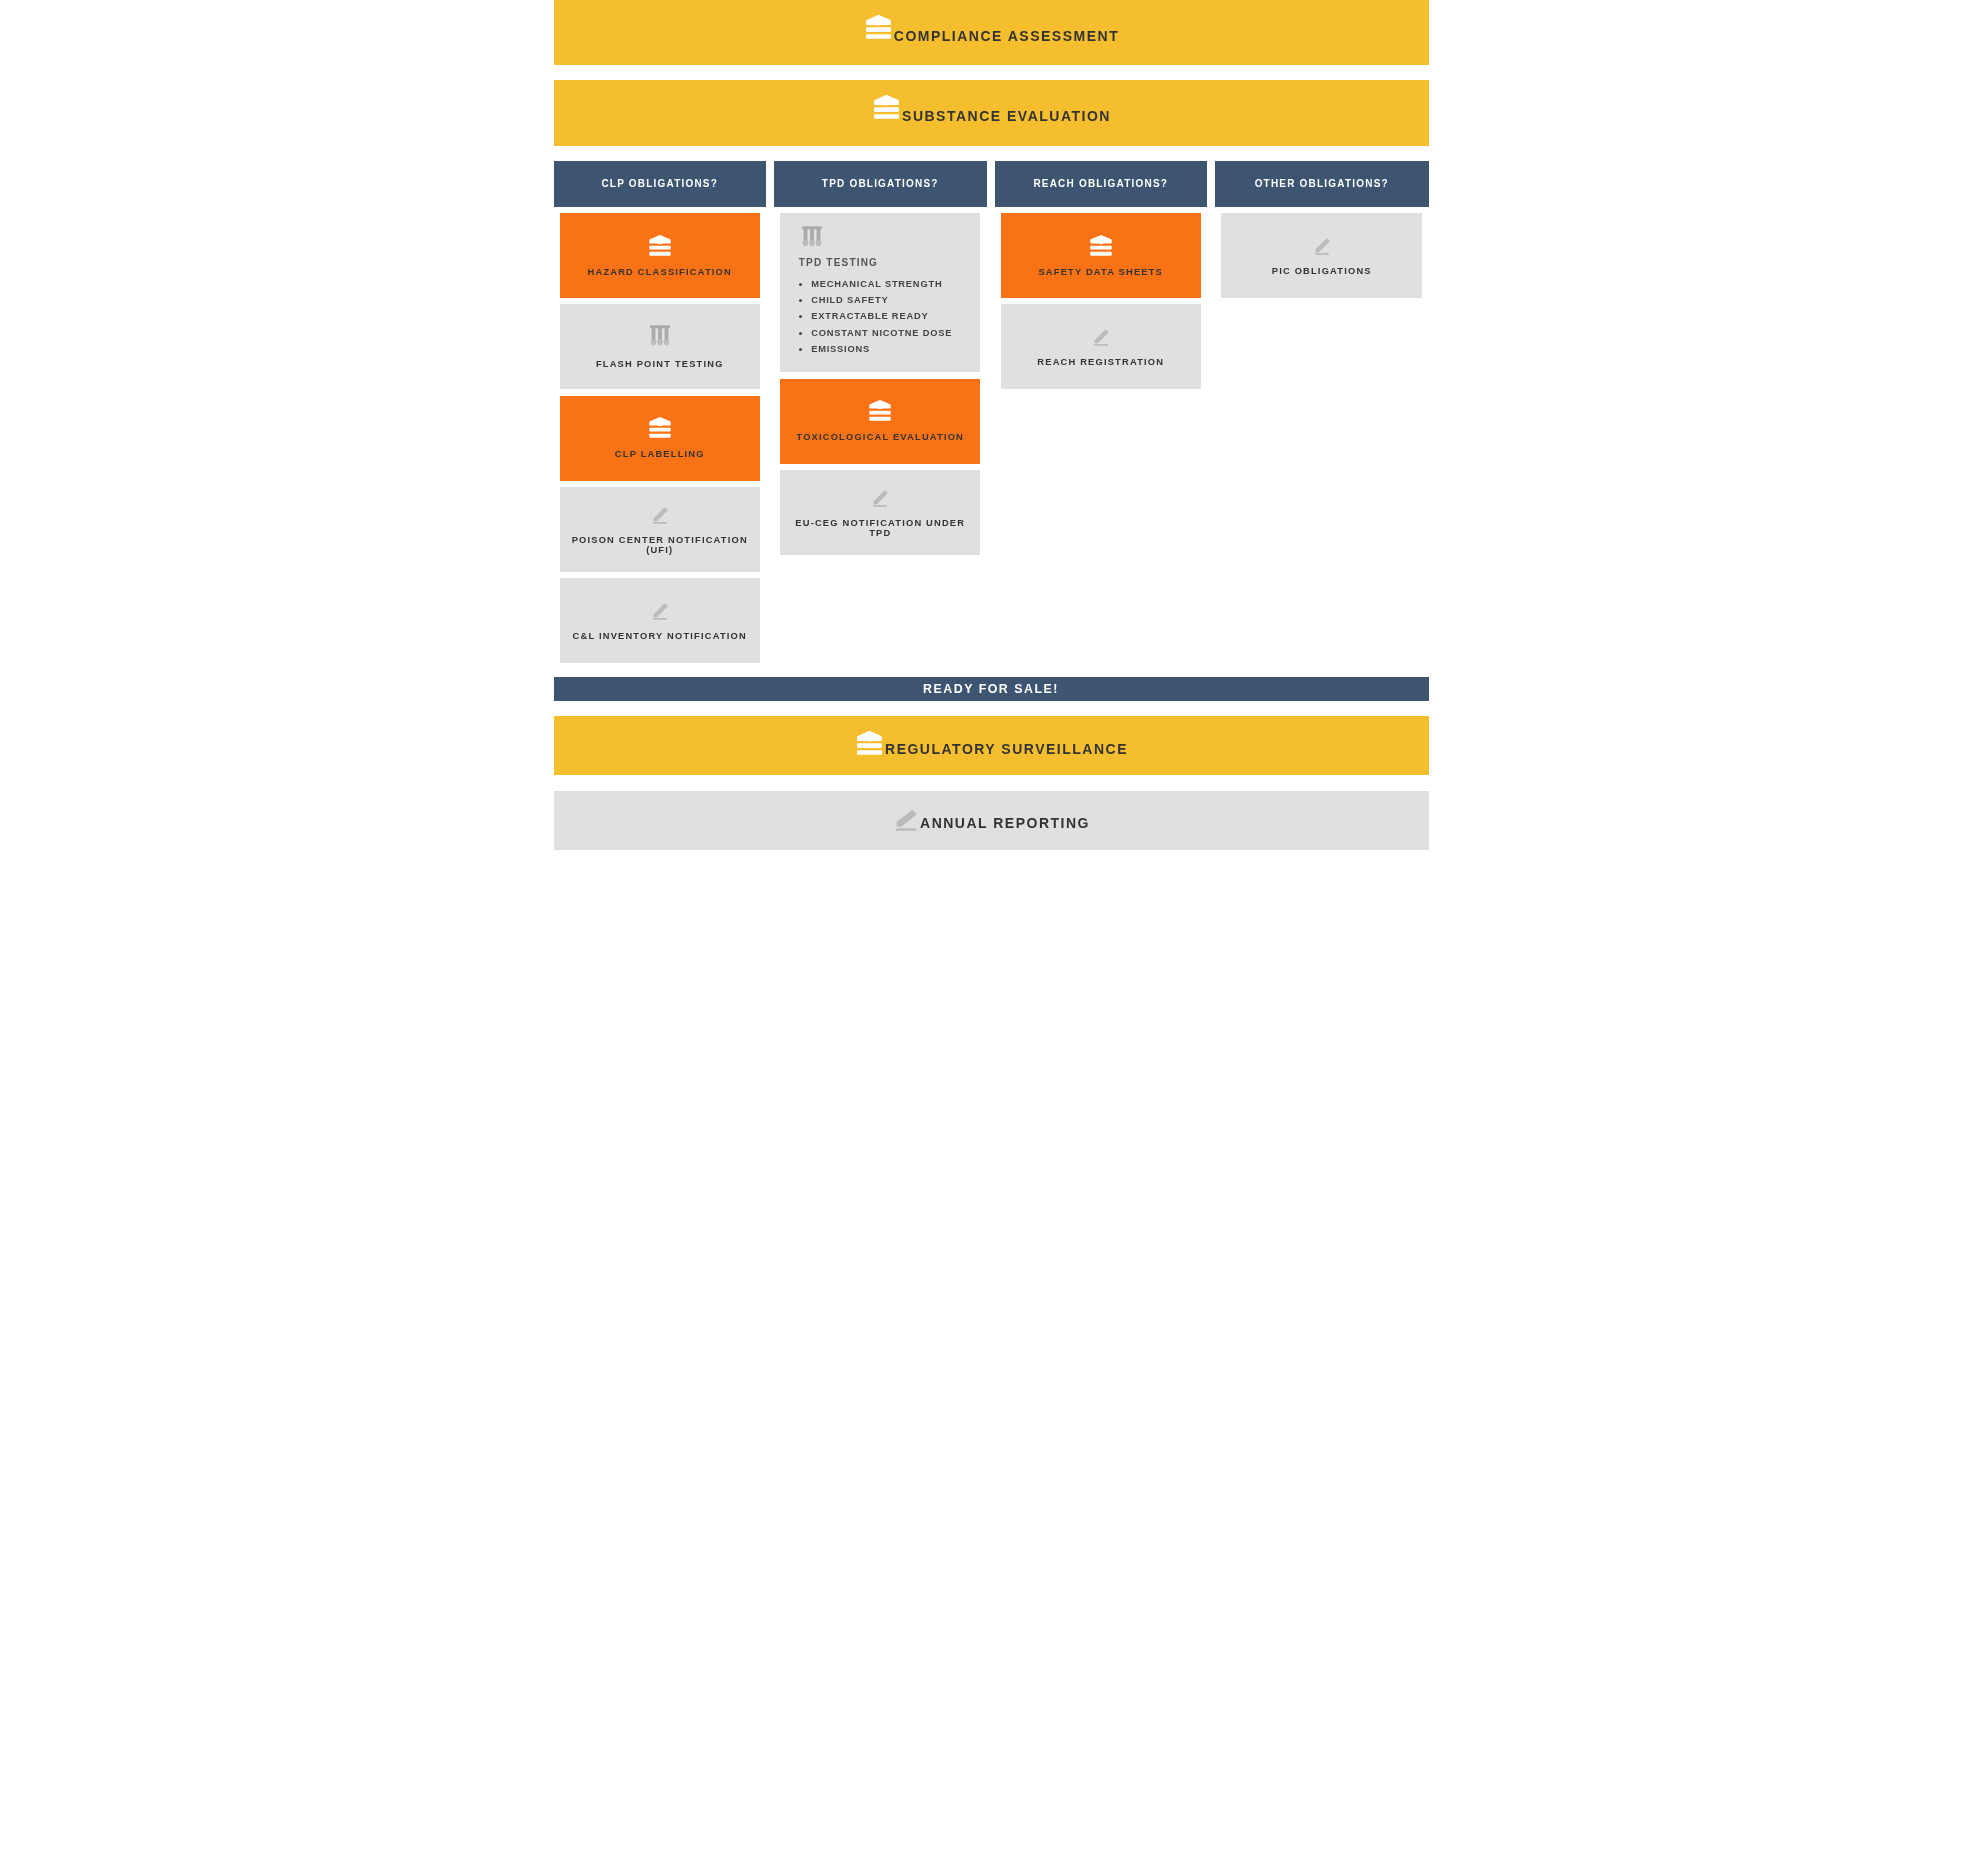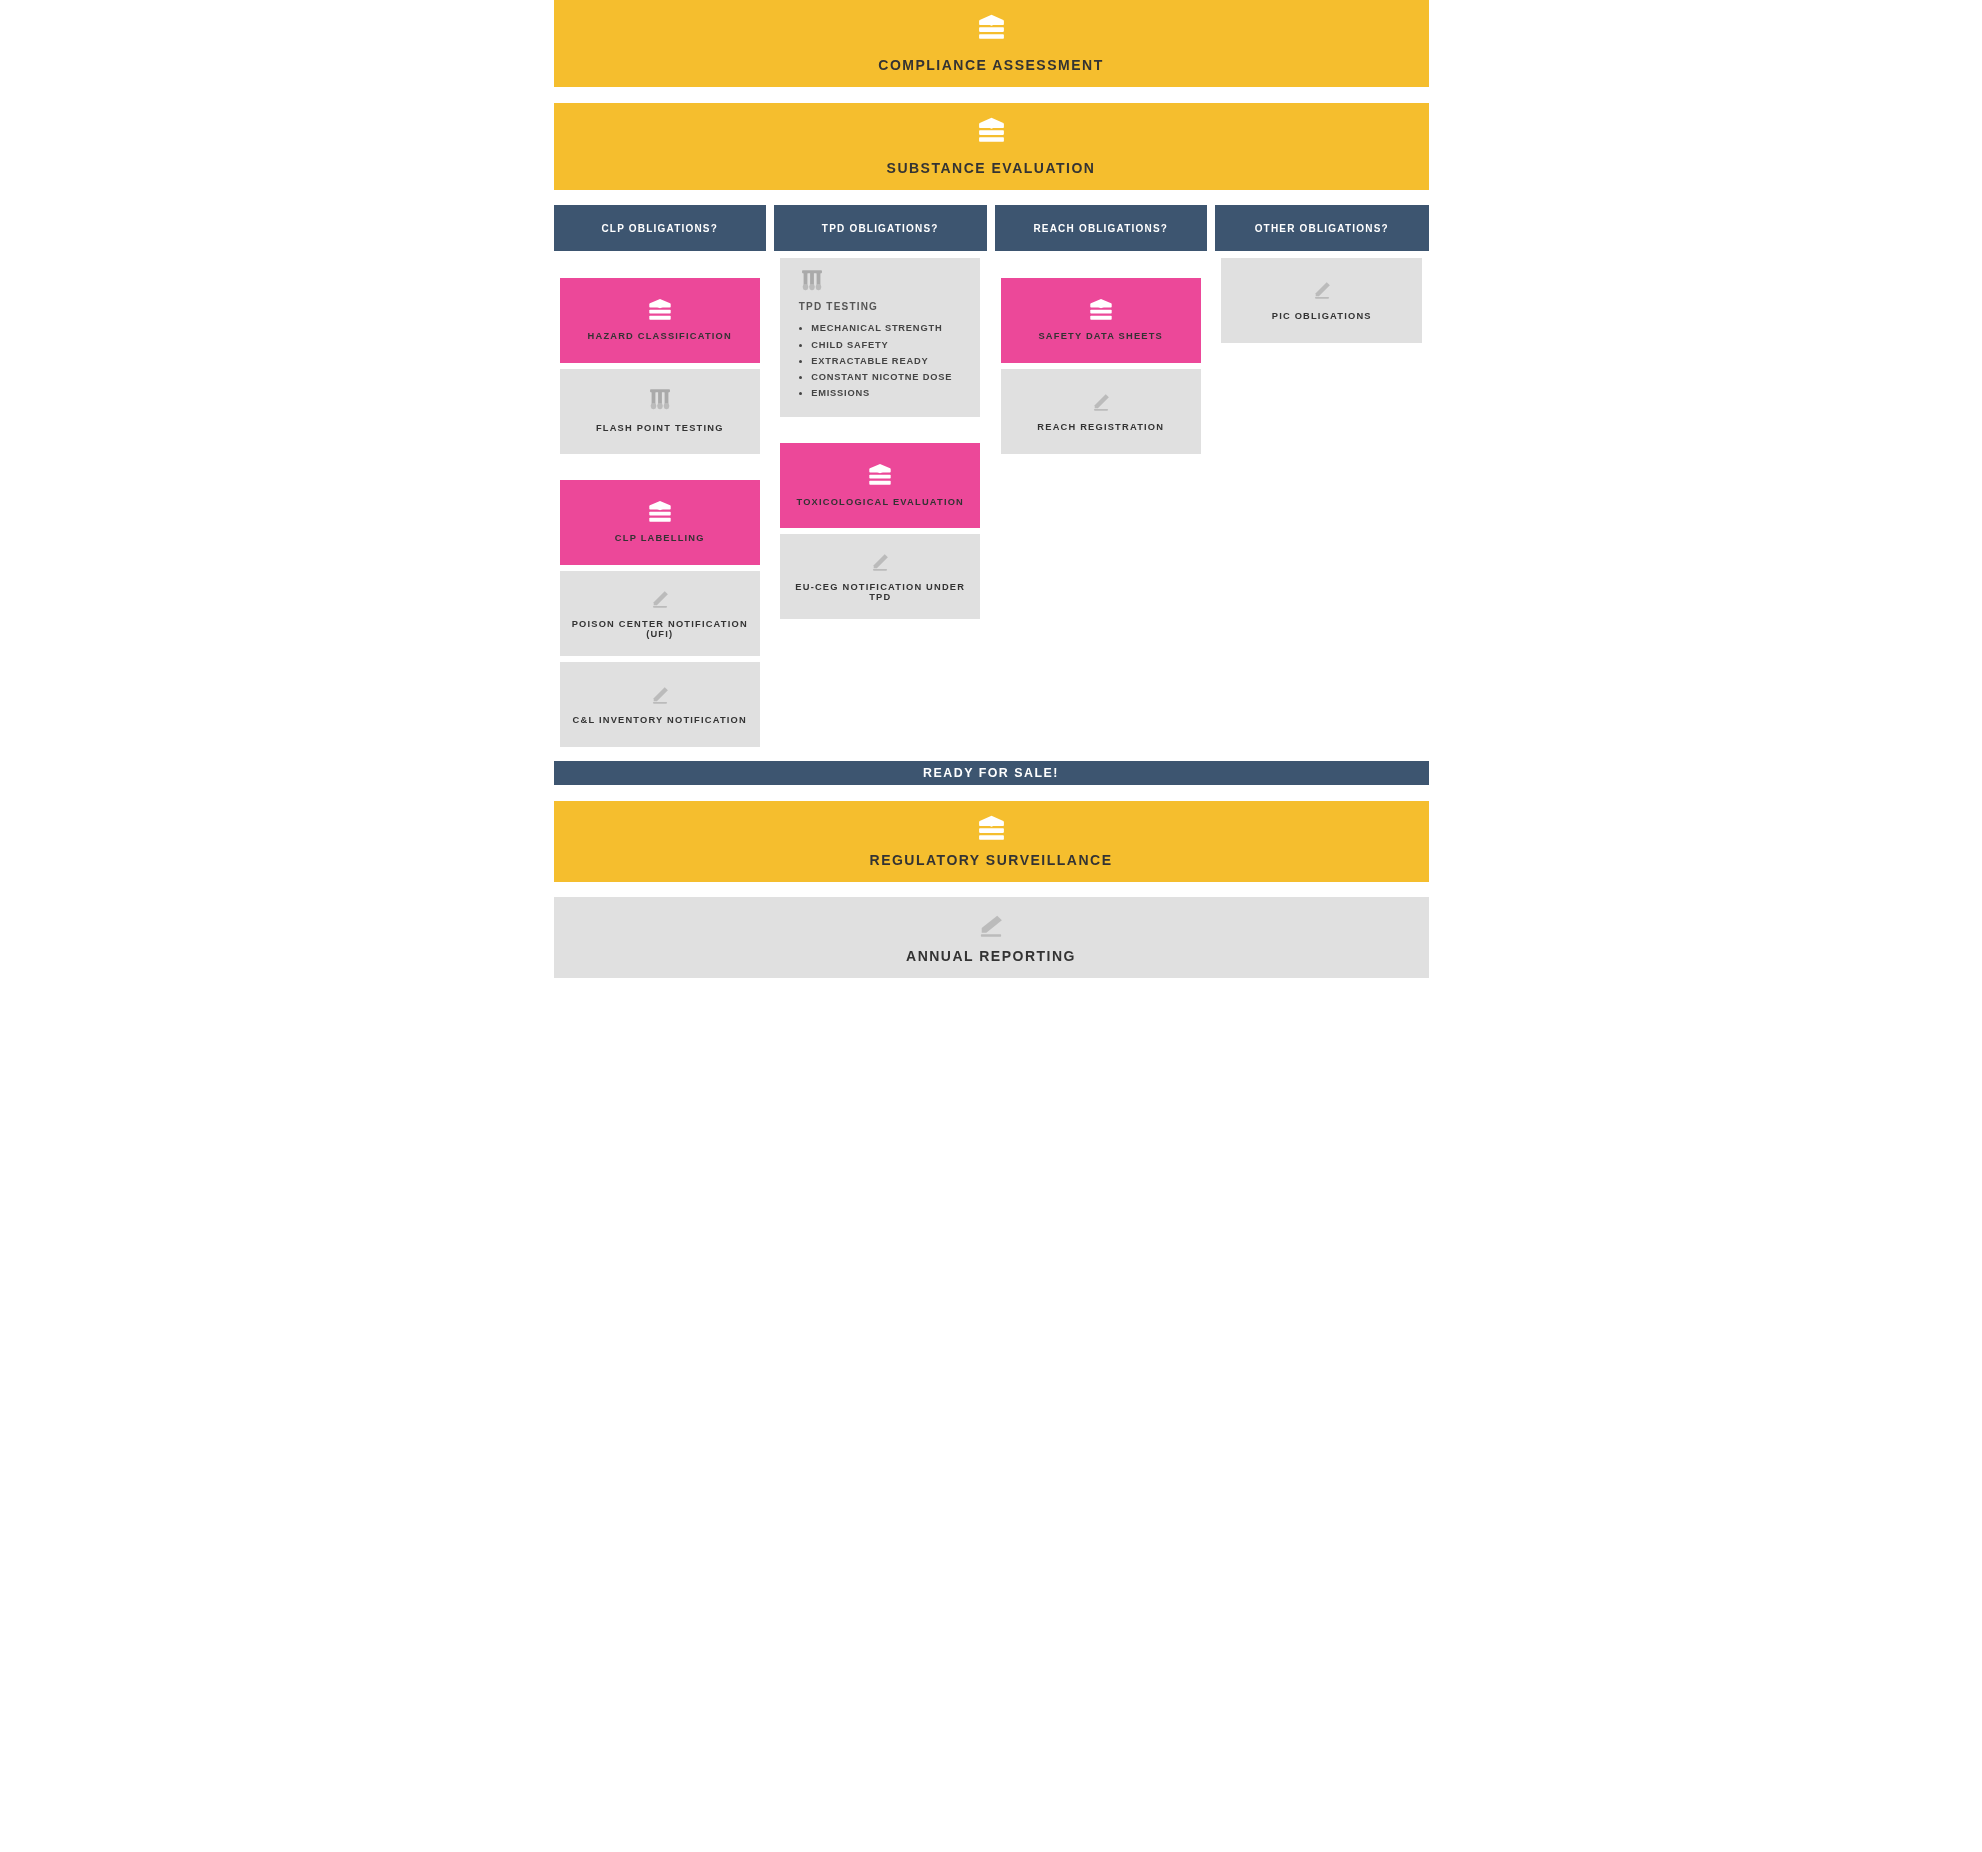--- a/index.html
+++ b/index.html
@@ -5,21 +5,21 @@
     * { box-sizing: border-box; margin: 0; padding: 0; }
     body {
       font-family: Arial, sans-serif;
       background: #ffffff;
       width: 875px;
       margin: 0 auto;
     }
 
     .section-banner {
       display: flex;
-      flex-direction: column;
+      flex-direction: row;
       align-items: center;
       justify-content: center;
       padding: 14px 10px;
       margin-bottom: 7.7px;
     }
 
     .section-banner.gold {
       background-color: #F5BE2E;
     }
 
@@ -88,22 +88,21 @@
       display: flex;
       flex-direction: column;
       align-items: center;
       justify-content: center;
       padding: 15.5px 9.3px;
       text-align: center;
       min-height: 85px;
     }
 
     .card.gold {
-      background-color: #ec4899;
-      margin-top: 20px;
+      background-color: #f97316;
     }
 
     .card.gray {
       background-color: #E0E0E0;
     }
 
     .card-label {
       font-size: 9.3px;
       font-weight: bold;
       letter-spacing: 1.2px;

